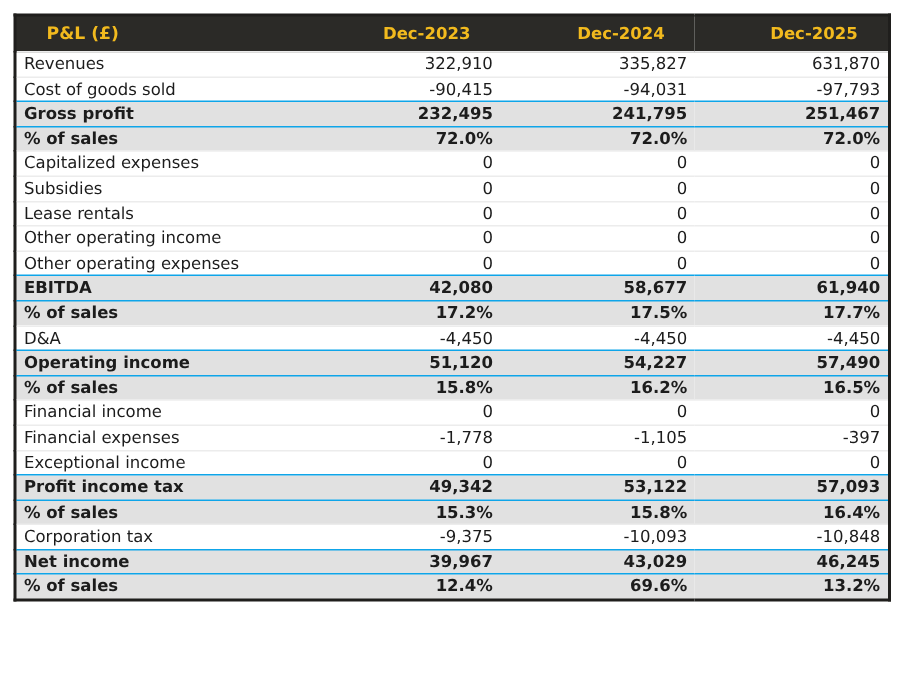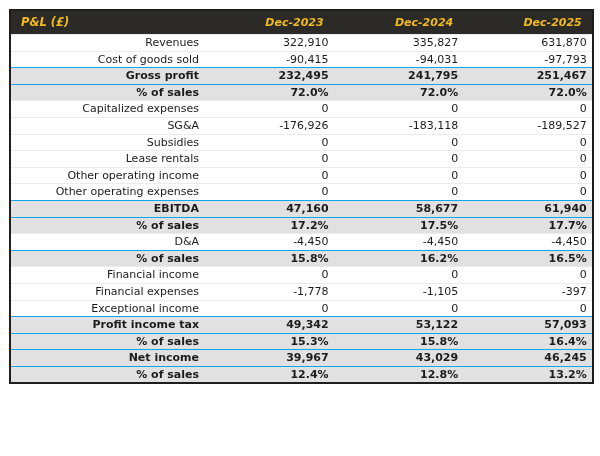--- a/index.html
+++ b/index.html
@@ -30,39 +30,38 @@
     color:var(--body-text);
   }
   col.c-label{width:194px;}
   col.c-num{width:129.6px;}
   thead th{
     background:var(--header-bg);
     color:var(--header-text);
     font-weight:700;
     height:23px;
     line-height:23px;
-    padding:0 10px;
+    padding:0 20px;
     text-align:right;
     white-space:nowrap;
-    font-style:italic;
   }
   thead th.c-label{
     text-align:left;
     font-size:11.5px;
   }
   tbody td{
     height:15.6px;
     line-height:15.6px;
     padding:0 5px;
     border-top:1px solid var(--row-line);
     text-align:right;
     white-space:nowrap;
     background:#ffffff;
   }
-  tbody td.c-label{text-align:right;}
+  tbody td.c-label{text-align:left;}
   tbody tr.band td{
     background:var(--band-bg);
     font-weight:700;
     border-top:1px solid #0ea5e9;
   }
 </style>
 </head>
 <body>
 
 <table class="pnl">
@@ -105,26 +104,20 @@
         <td>72.0%</td>
         <td>72.0%</td>
       </tr>
       <tr>
         <td class="c-label">Capitalized expenses</td>
         <td>0</td>
         <td>0</td>
         <td>0</td>
       </tr>
       <tr>
-        <td class="c-label">SG&amp;A</td>
-        <td>-176,926</td>
-        <td>-183,118</td>
-        <td>-189,527</td>
-      </tr>
-      <tr>
         <td class="c-label">Subsidies</td>
         <td>0</td>
         <td>0</td>
         <td>0</td>
       </tr>
       <tr>
         <td class="c-label">Lease rentals</td>
         <td>0</td>
         <td>0</td>
         <td>0</td>
@@ -136,37 +129,43 @@
         <td>0</td>
       </tr>
       <tr>
         <td class="c-label">Other operating expenses</td>
         <td>0</td>
         <td>0</td>
         <td>0</td>
       </tr>
       <tr class="band">
         <td class="c-label">EBITDA</td>
-        <td>47,160</td>
+        <td>42,080</td>
         <td>58,677</td>
         <td>61,940</td>
       </tr>
       <tr class="band">
         <td class="c-label">% of sales</td>
         <td>17.2%</td>
         <td>17.5%</td>
         <td>17.7%</td>
       </tr>
       <tr>
         <td class="c-label">D&amp;A</td>
         <td>-4,450</td>
         <td>-4,450</td>
         <td>-4,450</td>
       </tr>
       <tr class="band">
+        <td class="c-label">Operating income</td>
+        <td>51,120</td>
+        <td>54,227</td>
+        <td>57,490</td>
+      </tr>
+      <tr class="band">
         <td class="c-label">% of sales</td>
         <td>15.8%</td>
         <td>16.2%</td>
         <td>16.5%</td>
       </tr>
       <tr>
         <td class="c-label">Financial income</td>
         <td>0</td>
         <td>0</td>
         <td>0</td>
@@ -188,26 +187,32 @@
         <td>49,342</td>
         <td>53,122</td>
         <td>57,093</td>
       </tr>
       <tr class="band">
         <td class="c-label">% of sales</td>
         <td>15.3%</td>
         <td>15.8%</td>
         <td>16.4%</td>
       </tr>
+      <tr>
+        <td class="c-label">Corporation tax</td>
+        <td>-9,375</td>
+        <td>-10,093</td>
+        <td>-10,848</td>
+      </tr>
       <tr class="band">
         <td class="c-label">Net income</td>
         <td>39,967</td>
         <td>43,029</td>
         <td>46,245</td>
       </tr>
       <tr class="band">
         <td class="c-label">% of sales</td>
         <td>12.4%</td>
-        <td>12.8%</td>
+        <td>69.6%</td>
         <td>13.2%</td>
       </tr>
     </tbody>
 </table>
 
 </body></html>

